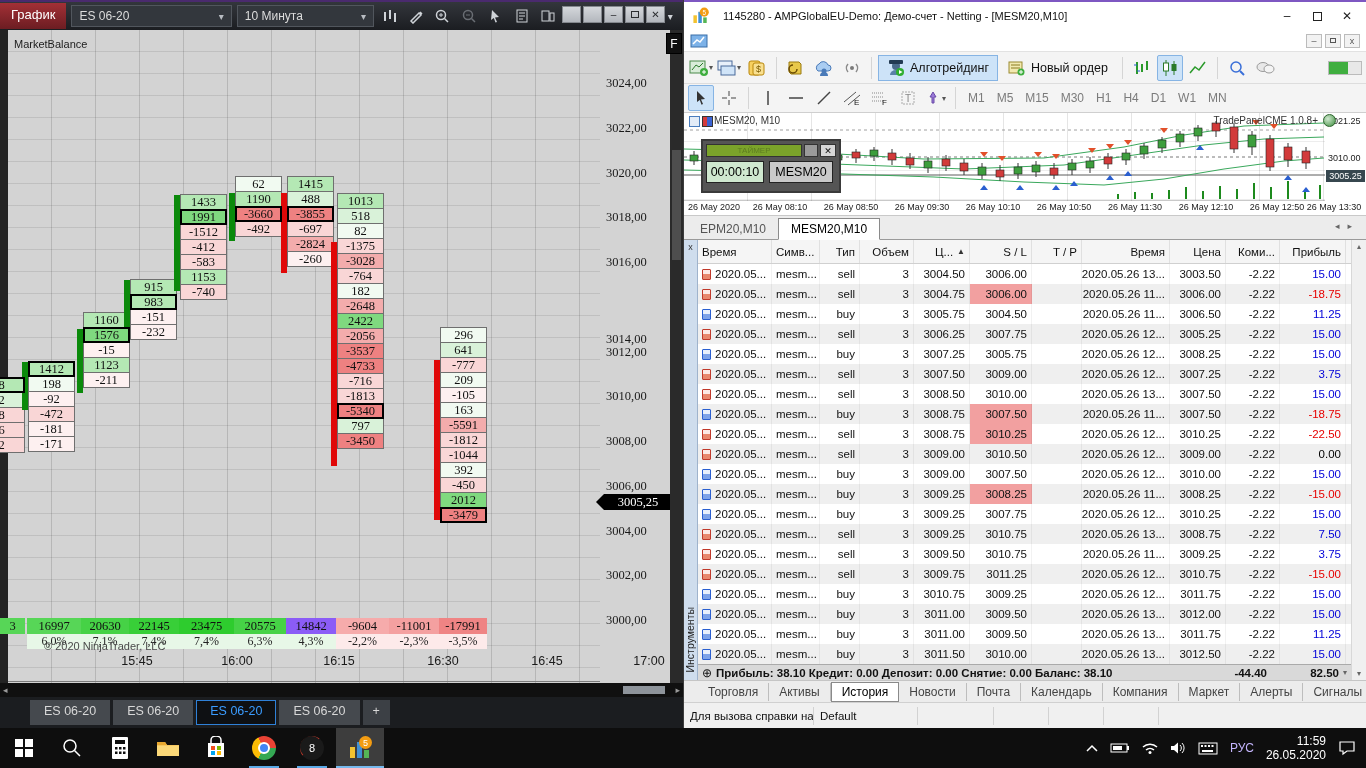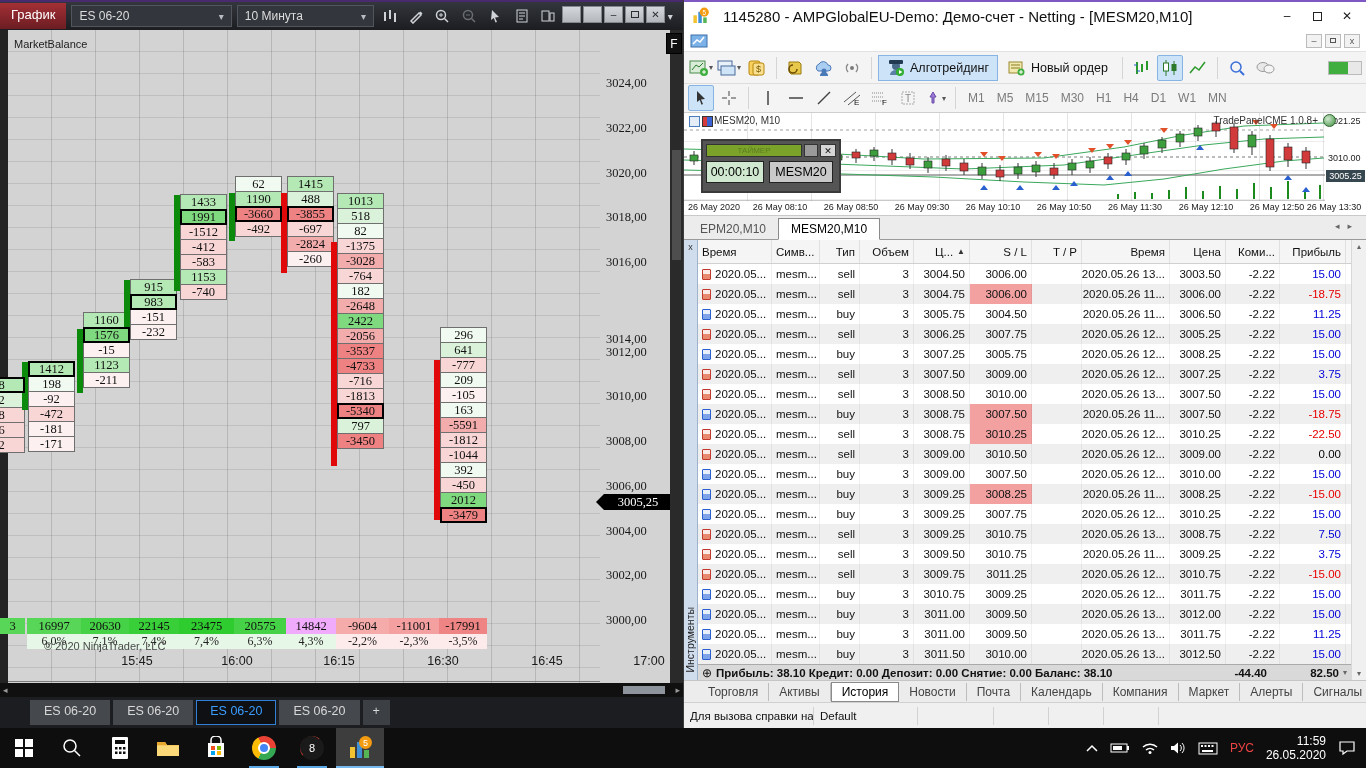--- a/index.html
+++ b/index.html
@@ -69,21 +69,21 @@
     display:flex; align-items:flex-start; gap:3px; padding:3px 0 0 30px; }
   .nt-tab { height:25px; background:#45494e; color:#d8d8d8; font-size:12.5px; padding:4px 14px; }
   .nt-tab.active { background:#0e1013; color:#3b9cff; border:1px solid #2f81d8; padding:3px 13px; }
   .nt-tab.plus { padding:4px 10px; background:#3c4045; }
 
   
   .mt { position:absolute; left:683px; top:0; width:683px; height:728px; background:#f0f0f0;
     border-left:1px solid #3c3c3c; display:flex; flex-direction:column; font-size:12px; color:#111; }
   .mt-titlebar { height:30px; background:#fff; display:flex; align-items:center; padding:0 4px 0 8px;
     border-top:2px solid #7e57c2; }
-  .mt-title { flex:1; font-size:15px; color:#111; margin-left:7px; white-space:nowrap; overflow:hidden; }
+  .mt-title { flex:1; font-size:11px; color:#111; margin-left:7px; white-space:nowrap; overflow:hidden; }
   .mt-ctl { width:30px; height:24px; display:flex; align-items:center; justify-content:center;
     color:#222; font-size:12px; }
   .mt-ctl .maxbox { width:9px; height:9px; border:1px solid #222; display:block; }
   .mt-menubar { height:22px; background:#fff; display:flex; align-items:center; border-bottom:1px solid #e2e2e2; }
   .mt-menu-item { padding:0 10px; font-size:12.5px; color:#111; }
   .mt-mdi { margin-left:auto; display:flex; gap:3px; padding-right:6px; }
   .mt-mdi span { width:16px; height:14px; border:1px solid #bbb; background:#f2f2f2; color:#555;
     font-size:9px; display:flex; align-items:center; justify-content:center; }
 
   .mt-toolbar1 { height:32px; background:#f4f4f4; border-bottom:1px solid #ddd; display:flex;
@@ -186,21 +186,21 @@
 
   
   .taskbar { position:absolute; left:0; top:728px; width:1366px; height:40px; background:#0e0e0e;
     display:flex; align-items:stretch; }
   .tb-slot { width:48px; display:flex; align-items:center; justify-content:center; position:relative; }
   .tb-slot.running::after { content:""; position:absolute; bottom:0; left:9px; right:9px; height:2px; background:#5aa9e6; }
   .tb-slot.active { background:#3d3d3d; }
   .tb-slot.active::after { content:""; position:absolute; bottom:0; left:0; right:0; height:2px; background:#76b9ed; }
   .tray { margin-left:auto; display:flex; align-items:center; gap:12px; padding-right:10px; color:#fff; }
   .tray svg { display:block; }
-  .tray-lang { font-size:12px; color:#ef4444; }
+  .tray-lang { font-size:12px; color:#c4b5fd; }
   .tray-clock { text-align:right; font-size:12px; color:#fff; line-height:14px; }
   .chrome-ic { width:24px; height:24px; border-radius:50%; position:relative;
     background:conic-gradient(from -30deg,#ea4335 0 120deg,#34a853 120deg 240deg,#fbbc05 240deg 360deg); }
   .chrome-ic::after { content:""; position:absolute; left:6px; top:6px; width:12px; height:12px;
     border-radius:50%; background:#4285f4; border:2px solid #fff; box-sizing:border-box; }
   .ninja-ic { width:24px; height:24px; border-radius:50%; background:#1a1a1a; position:relative;
     color:#fff; font-size:11px; display:flex; align-items:center; justify-content:center; overflow:hidden; }
   .ninja-ic::before { content:""; position:absolute; left:-4px; top:-4px; width:22px; height:22px;
     border-radius:50%; border:4px solid #c0392b; border-right-color:transparent; border-bottom-color:transparent; }
   .mt5logo { width:24px; height:24px; position:relative; }
@@ -404,21 +404,21 @@
         </div>
         <div class="tot-cell" style="left: 179px; top: 588px; width: 55px;">
           <div class="tot-v" style="background: rgb(46, 204, 46);">23475</div>
           <div class="tot-p" style="background: rgb(231, 247, 231);">7,4%</div>
         </div>
         <div class="tot-cell" style="left: 234px; top: 588px; width: 52px;">
           <div class="tot-v" style="background: rgb(70, 210, 70);">20575</div>
           <div class="tot-p" style="background: rgb(231, 247, 231);">6,3%</div>
         </div>
         <div class="tot-cell" style="left: 286px; top: 588px; width: 50px;">
-          <div class="tot-v" style="background: #f0abfc;">14842</div>
+          <div class="tot-v" style="background: #8b5cf6;">14842</div>
           <div class="tot-p" style="background: rgb(231, 247, 231);">4,3%</div>
         </div>
         <div class="tot-cell" style="left: 336px; top: 588px; width: 53px;">
           <div class="tot-v" style="background: rgb(246, 171, 171);">-9604</div>
           <div class="tot-p" style="background: rgb(253, 234, 234);">-2,2%</div>
         </div>
         <div class="tot-cell" style="left: 389px; top: 588px; width: 50px;">
           <div class="tot-v" style="background: rgb(244, 160, 160);">-11001</div>
           <div class="tot-p" style="background: rgb(253, 234, 234);">-2,3%</div>
         </div>

